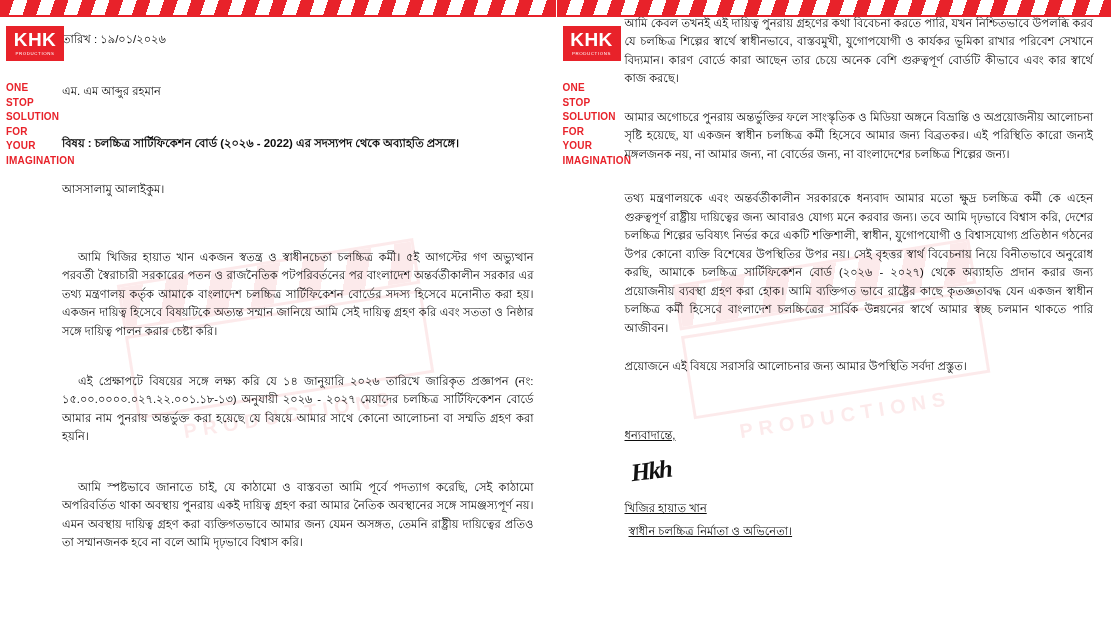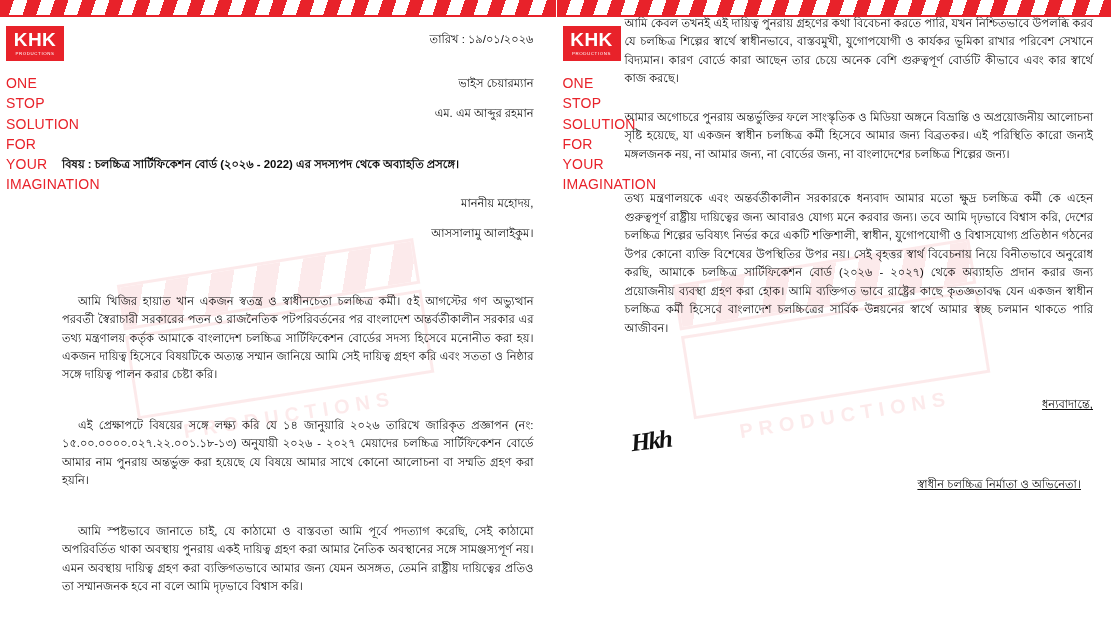--- a/index.html
+++ b/index.html
@@ -66,24 +66,24 @@
     letter-spacing: 0.5px;
     font-family: "Liberation Sans", sans-serif;
   }
   .logo-mark .prod {
     font-size: 4.4px;
     letter-spacing: 0.6px;
     margin-top: 3px;
     text-transform: uppercase;
   }
   .logo-tag {
-    margin-top: 12px;
+    margin-top: 20px;
     color: #e8222a;
-    font-size: 14px;
-    font-weight: normal;
+    font-size: 10px;
+    font-weight: bold;
     line-height: 1.45;
     text-transform: uppercase;
     letter-spacing: 0.2px;
   }
 
   
   .watermark {
     position: absolute;
     left: 50%;
     top: 55%;
@@ -128,21 +128,21 @@
     font-family: "Liberation Sans", sans-serif;
     color: #0c0c0c;
     font-size: 11.4px;
     line-height: 1.62;
   }
   .content.right-col {
     left: 68px;
     right: 18px;
     top: 14px;
   }
-  .line { margin: 0 0 3px 0; text-align: right; }
+  .line { margin: 0 0 3px 0; }
   .gap-sm { height: 8px; }
   .gap-md { height: 14px; }
   .gap-lg { height: 22px; }
   .para {
     margin: 0 0 12px 0;
     text-align: justify;
   }
   .para.last { margin-bottom: 0; }
   .subject {
     font-weight: bold;
@@ -160,21 +160,21 @@
     font-size: 25px;
     font-style: italic;
     font-weight: bold;
     color: #111;
     letter-spacing: -2px;
     transform: rotate(-7deg);
     display: inline-block;
     margin: 4px 0 2px 6px;
   }
   .sign-name { margin: 6px 0 2px 0; }
-  .sign-role { margin: 12px; }
+  .sign-role { margin: 4px; }
 </style>
 </head>
 <body>
 
 <div class="sheet-wrap">
 
   <div class="page left">
     <div class="clapper-top"></div>
 
     <div class="watermark">
@@ -193,29 +193,27 @@
         <div>STOP</div>
         <div>SOLUTION</div>
         <div>FOR</div>
         <div>YOUR</div>
         <div>IMAGINATION</div>
       </div>
     </div>
 
     <div class="content">
       <p class="line date-line">তারিখ : ১৯/০১/২০২৬</p>
-      <p class="line">ভাইস চেয়ারম্যান</p>
       <div class="gap-sm"></div>
       <p class="line">এম. এম আব্দুর রহমান</p>
       <div class="gap-sm"></div>
       <div class="gap-sm"></div>
       <div class="gap-md"></div>
       <p class="subject">বিষয় : চলচ্চিত্র সার্টিফিকেশন বোর্ড (২০২৬ - 2022) এর সদস্যপদ থেকে অব্যাহতি প্রসঙ্গে।</p>
       <div class="gap-sm"></div>
-      <p class="line salutation">মাননীয় মহোদয়,</p>
       <div class="gap-sm"></div>
       <p class="line">আসসালামু আলাইকুম।</p>
       <div class="gap-md"></div>
       <p class="para indent">আমি খিজির হায়াত খান একজন স্বতন্ত্র ও স্বাধীনচেতা চলচ্চিত্র কর্মী। ৫ই আগস্টের গণ অভ্যুত্থান পরবর্তী স্বৈরাচারী সরকারের পতন ও রাজনৈতিক পটপরিবর্তনের পর বাংলাদেশ অন্তর্বর্তীকালীন সরকার এর তথ্য মন্ত্রণালয় কর্তৃক আমাকে বাংলাদেশ চলচ্চিত্র সার্টিফিকেশন বোর্ডের সদস্য হিসেবে মনোনীত করা হয়। একজন দায়িত্ব হিসেবে বিষয়টিকে অত্যন্ত সম্মান জানিয়ে আমি সেই দায়িত্ব গ্রহণ করি এবং সততা ও নিষ্ঠার সঙ্গে দায়িত্ব পালন করার চেষ্টা করি।</p>
       <p class="para indent">এই প্রেক্ষাপটে বিষয়ের সঙ্গে লক্ষ্য করি যে ১৪ জানুয়ারি ২০২৬ তারিখে জারিকৃত প্রজ্ঞাপন (নং: ১৫.০০.০০০০.০২৭.২২.০০১.১৮-১৩) অনুযায়ী ২০২৬ - ২০২৭ মেয়াদের চলচ্চিত্র সার্টিফিকেশন বোর্ডে আমার নাম পুনরায় অন্তর্ভুক্ত করা হয়েছে যে বিষয়ে আমার সাথে কোনো আলোচনা বা সম্মতি গ্রহণ করা হয়নি।</p>
       <p class="para indent last">আমি স্পষ্টভাবে জানাতে চাই, যে কাঠামো ও বাস্তবতা আমি পূর্বে পদত্যাগ করেছি, সেই কাঠামো অপরিবর্তিত থাকা অবস্থায় পুনরায় একই দায়িত্ব গ্রহণ করা আমার নৈতিক অবস্থানের সঙ্গে সামঞ্জস্যপূর্ণ নয়। এমন অবস্থায় দায়িত্ব গ্রহণ করা ব্যক্তিগতভাবে আমার জন্য যেমন অসঙ্গত, তেমনি রাষ্ট্রীয় দায়িত্বের প্রতিও তা সম্মানজনক হবে না বলে আমি দৃঢ়ভাবে বিশ্বাস করি।</p>
     </div>
   </div>
 
   <div class="page right">
@@ -242,22 +240,24 @@
       </div>
     </div>
 
     <div class="content right-col">
       <p class="para">আমি কেবল তখনই এই দায়িত্ব পুনরায় গ্রহণের কথা বিবেচনা করতে পারি, যখন নিশ্চিতভাবে উপলব্ধি করব যে চলচ্চিত্র শিল্পের স্বার্থে স্বাধীনভাবে, বাস্তবমুখী, যুগোপযোগী ও কার্যকর ভূমিকা রাখার পরিবেশ সেখানে বিদ্যমান। কারণ বোর্ডে কারা আছেন তার চেয়ে অনেক বেশি গুরুত্বপূর্ণ বোর্ডটি কীভাবে এবং কার স্বার্থে কাজ করছে।</p>
       <div class="gap-sm"></div>
       <p class="para">আমার অগোচরে পুনরায় অন্তর্ভুক্তির ফলে সাংস্কৃতিক ও মিডিয়া অঙ্গনে বিভ্রান্তি ও অপ্রয়োজনীয় আলোচনা সৃষ্টি হয়েছে, যা একজন স্বাধীন চলচ্চিত্র কর্মী হিসেবে আমার জন্য বিব্রতকর। এই পরিস্থিতি কারো জন্যই মঙ্গলজনক নয়, না আমার জন্য, না বোর্ডের জন্য, না বাংলাদেশের চলচ্চিত্র শিল্পের জন্য।</p>
       <div class="gap-md"></div>
       <p class="para">তথ্য মন্ত্রণালয়কে এবং অন্তর্বর্তীকালীন সরকারকে ধন্যবাদ আমার মতো ক্ষুদ্র চলচ্চিত্র কর্মী কে এহেন গুরুত্বপূর্ণ রাষ্ট্রীয় দায়িত্বের জন্য আবারও যোগ্য মনে করবার জন্য। তবে আমি দৃঢ়ভাবে বিশ্বাস করি, দেশের চলচ্চিত্র শিল্পের ভবিষ্যৎ নির্ভর করে একটি শক্তিশালী, স্বাধীন, যুগোপযোগী ও বিশ্বাসযোগ্য প্রতিষ্ঠান গঠনের উপর কোনো ব্যক্তি বিশেষের উপস্থিতির উপর নয়। সেই বৃহত্তর স্বার্থ বিবেচনায় নিয়ে বিনীতভাবে অনুরোধ করছি, আমাকে চলচ্চিত্র সার্টিফিকেশন বোর্ড (২০২৬ - ২০২৭) থেকে অব্যাহতি প্রদান করার জন্য প্রয়োজনীয় ব্যবস্থা গ্রহণ করা হোক। আমি ব্যক্তিগত ভাবে রাষ্ট্রের কাছে কৃতজ্ঞতাবদ্ধ যেন একজন স্বাধীন চলচ্চিত্র কর্মী হিসেবে বাংলাদেশ চলচ্চিত্রের সার্বিক উন্নয়নের স্বার্থে আমার স্বচ্ছ চলমান থাকতে পারি আজীবন।</p>
       <div class="gap-sm"></div>
+      <p class="para">প্রয়োজনে এই বিষয়ে সরাসরি আলোচনার জন্য আমার উপস্থিতি সর্বদা প্রস্তুত।</p>
       <div class="gap-lg"></div>
       <div class="sign-wrap">
         <p class="line">ধন্যবাদান্তে,</p>
         <div class="sign-glyph">Hkh</div>
+        <p class="line sign-name">খিজির হায়াত খান</p>
         <p class="line sign-role">স্বাধীন চলচ্চিত্র নির্মাতা ও অভিনেতা।</p>
       </div>
     </div>
   </div>
 
 </div>
 
 </body></html>

